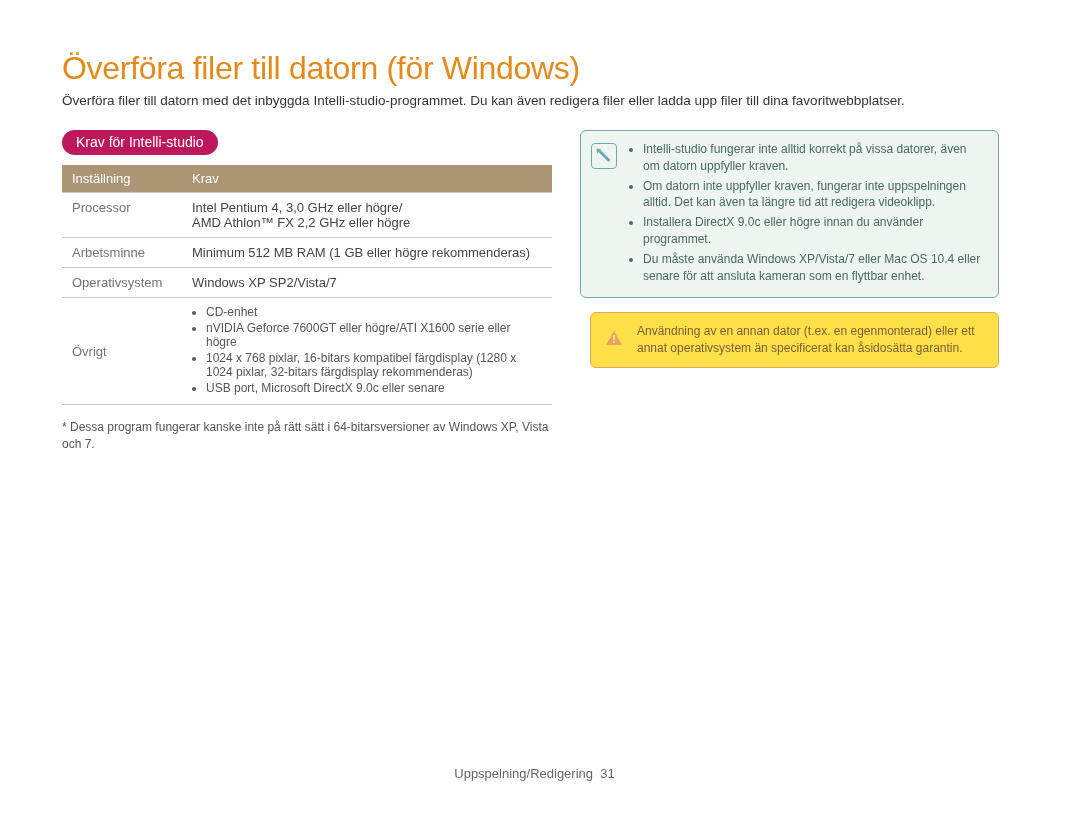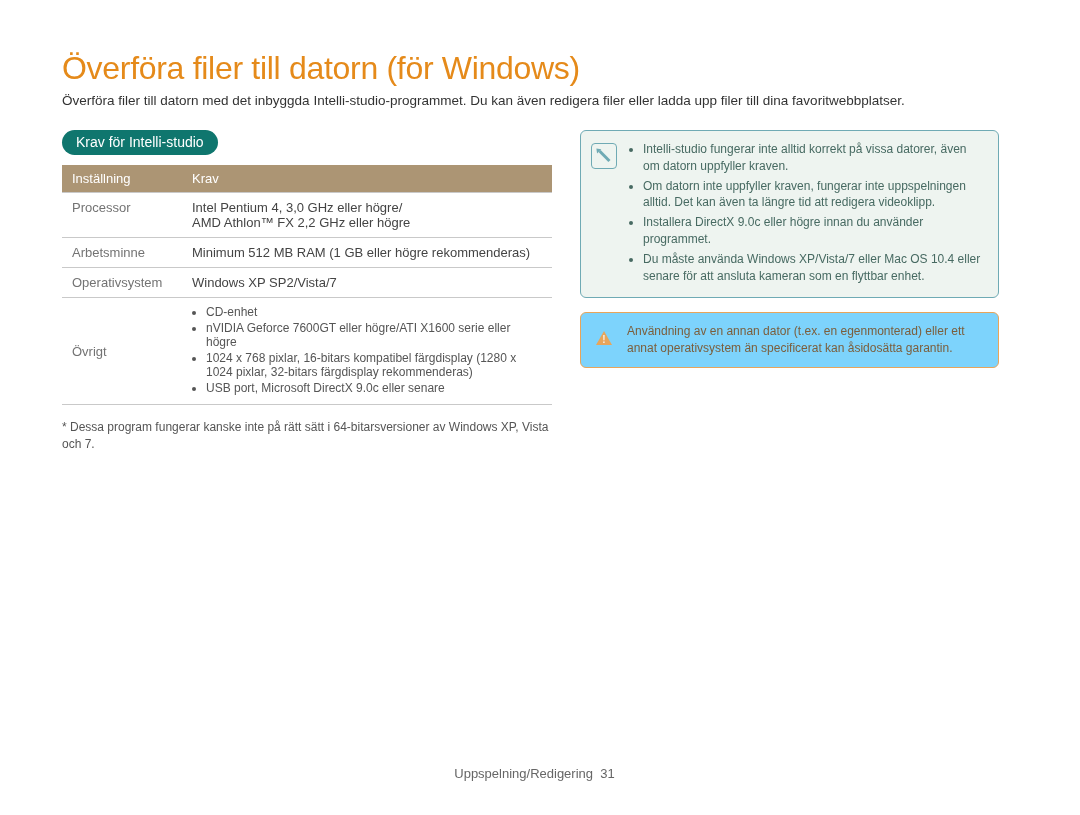--- a/index.html
+++ b/index.html
@@ -31,21 +31,21 @@
   }
   .columns {
     display: flex;
     gap: 28px;
     align-items: flex-start;
   }
   .left-col { width: 490px; }
   .right-col { flex: 1; }
   .section-tab {
     display: inline-block;
-    background: #0f766e;
+    background: #be185d;
     color: #fff;
     border-radius: 14px;
     padding: 4px 14px 5px;
     font-size: 14px;
   }
   .req-table {
     border-collapse: collapse;
     width: 100%;
     margin-top: 10px;
     font-size: 13px;
@@ -90,22 +90,23 @@
     font-size: 12px;
     line-height: 1.4;
   }
   .callout.info {
     border-color: #6faab4;
     background: #eef4f0;
     color: #476a62;
   }
   .callout.warn {
     border-color: #e8a55a;
-    background: #7dd3fc;
+    background: #fde047;
     color: #7b5e3c;
+    margin-left: 10px;
   }
   .callout-icon {
     flex: 0 0 26px;
     width: 26px; height: 26px;
     margin-right: 10px;
     margin-top: 2px;
     border: 1.5px solid;
     border-radius: 4px;
     display: flex;
     align-items: center;

